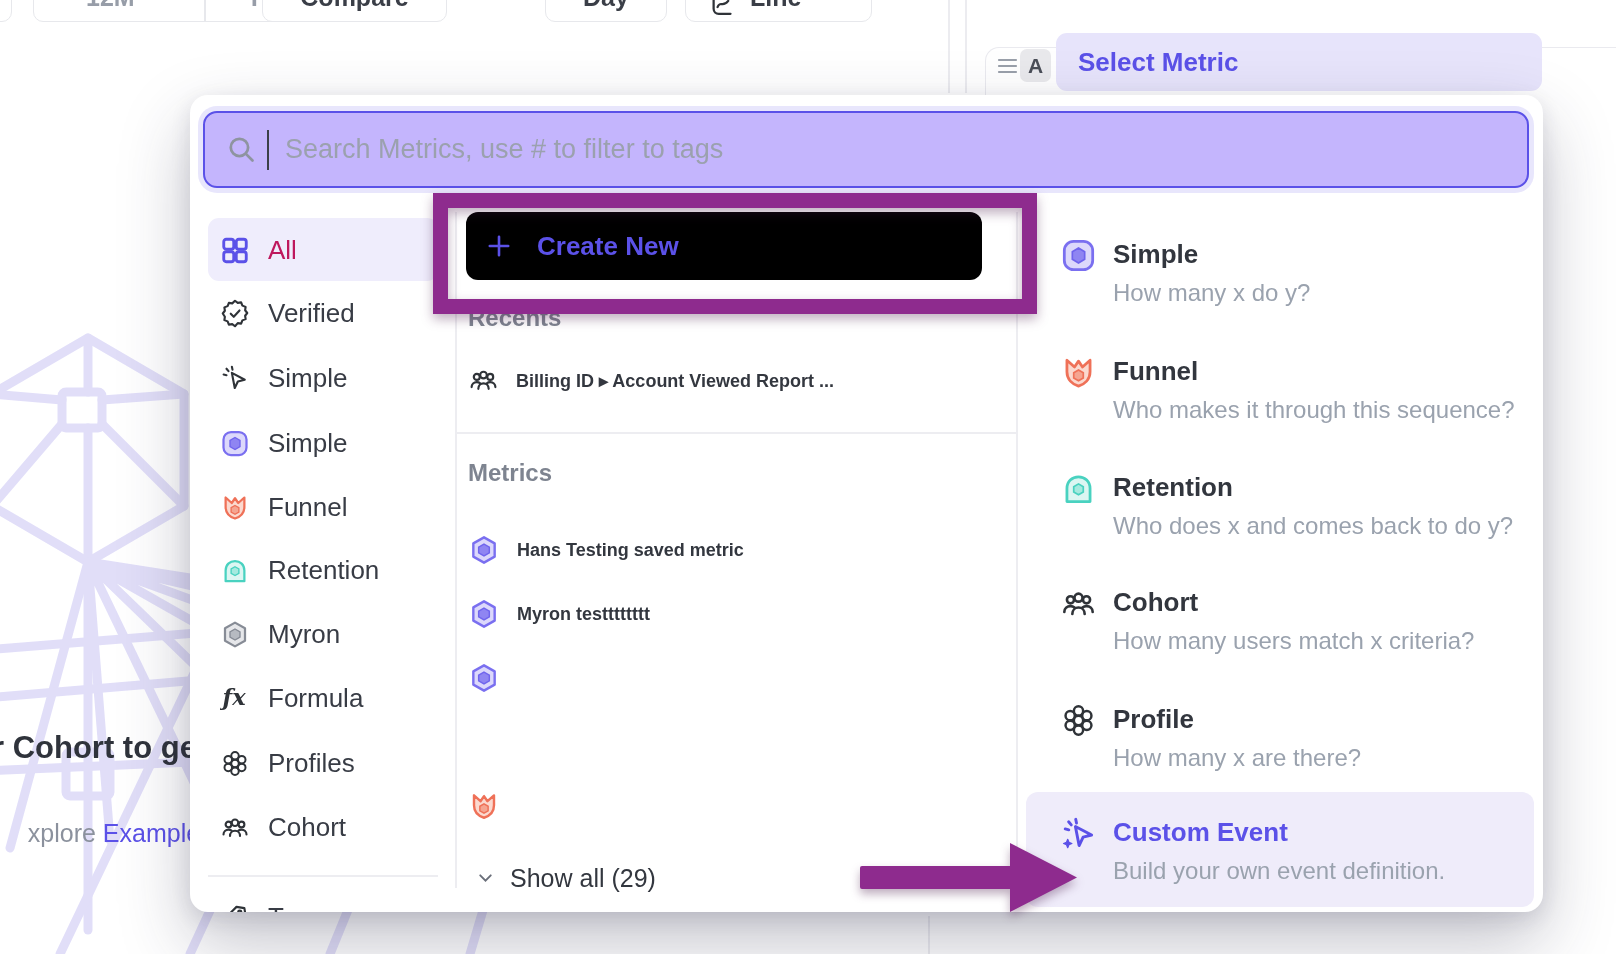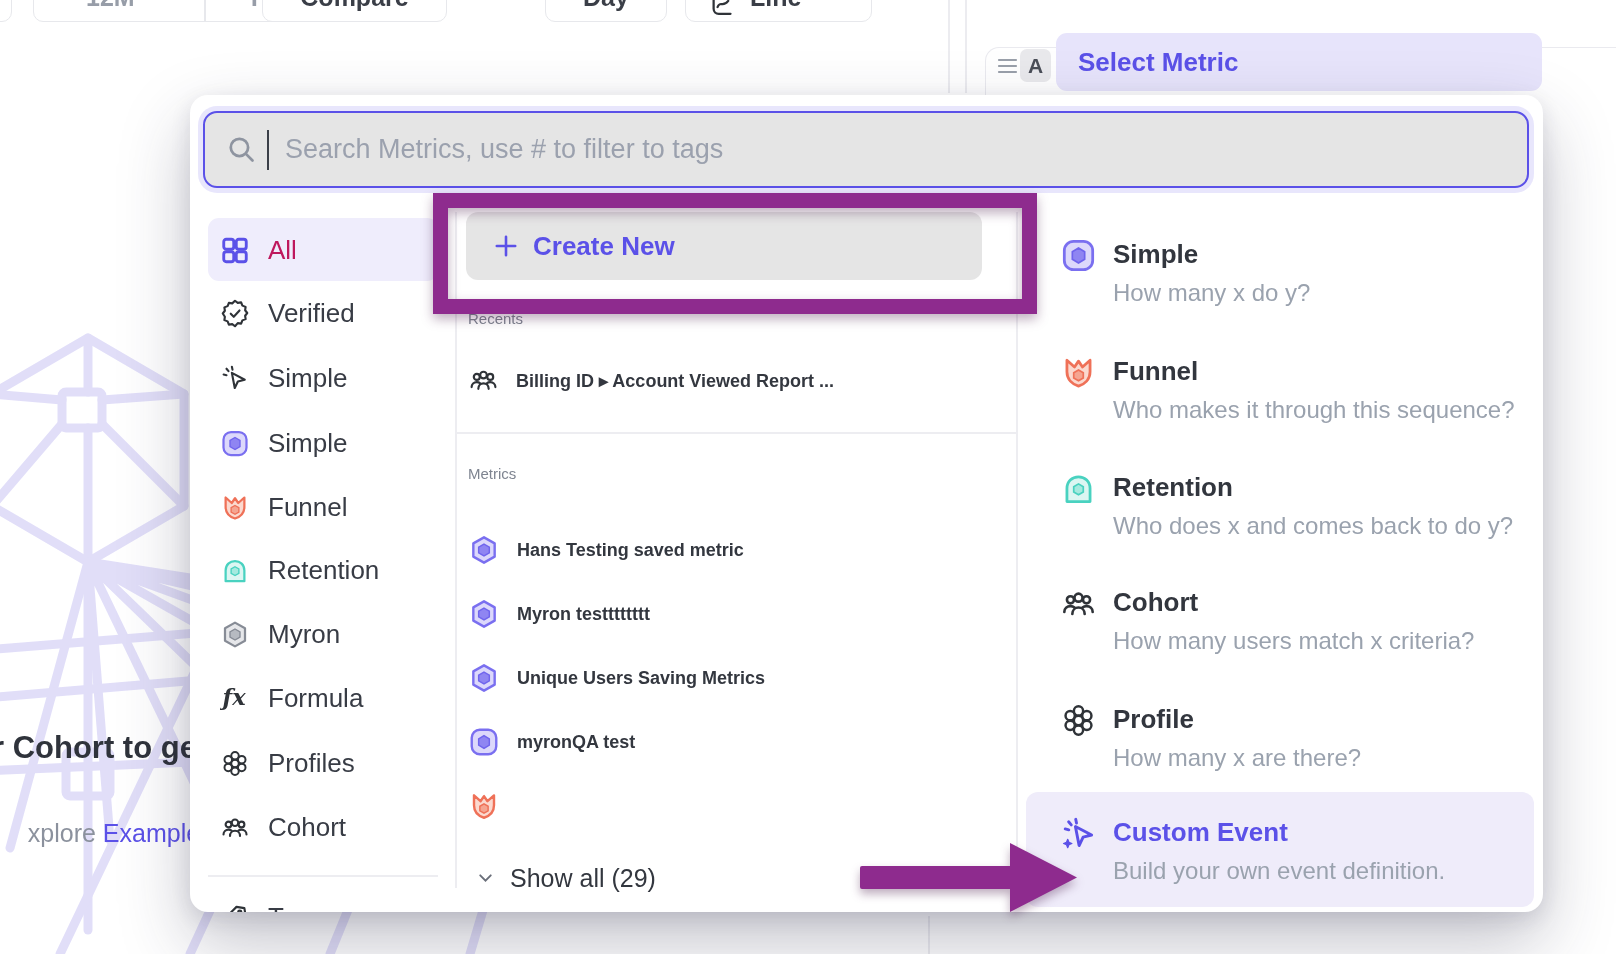--- a/index.html
+++ b/index.html
@@ -21,36 +21,36 @@
   .bg-card{position:absolute;background:#fff;border-left:1.5px solid #EAEAEF;border-top:1.5px solid #EAEAEF;
      border-top-left-radius:14px;}
   
   .bg-headline{position:absolute;font-size:31px;font-weight:700;color:#2F333B;white-space:pre;}
   .bg-explore{position:absolute;font-size:25px;color:#8B919D;white-space:pre;}
   .bg-explore .lnk{color:#5B51E8;font-weight:500;}
   
   .modal{position:absolute;left:190px;top:95px;width:1353px;height:817px;background:#fff;border-radius:18px;
      box-shadow:0 30px 70px rgba(40,40,70,.28),0 6px 20px rgba(40,40,70,.12);overflow:hidden;}
   .search-box{position:absolute;left:13px;top:16px;width:1326px;height:77px;box-sizing:border-box;
-     border:2px solid #5B51E8;border-radius:14px;background:#e5e5e5;font-family:"Liberation Sans",sans-serif;
+     border:2px solid #5B51E8;border-radius:14px;background:#c4b5fd;font-family:"Liberation Sans",sans-serif;
      font-size:27px;color:#32363E;padding:0 20px 0 80px;outline:none;
      box-shadow:0 0 0 5px rgba(91,81,232,0.14);}
   .search-box::placeholder{color:#9BA1AE;}
   .caret{position:absolute;left:77px;top:35px;width:2px;height:40px;background:#3B3F48;}
   .col-divider{position:absolute;top:117px;height:676px;width:1.5px;background:#EDEDF1;}
   
   .side-row{position:absolute;left:30px;display:flex;align-items:center;gap:18px;transform:translateY(-50%);}
   .side-lb{font-size:26px;font-weight:500;color:#383C45;}
   .side-pill{position:absolute;left:18px;top:123px;width:230px;height:63px;background:#EFEDFC;border-radius:11px;}
   .side-row.active .side-lb{color:#be185d;}
-  .hdr-lb{position:absolute;font-size:15px;font-weight:400;color:#7E8490;transform:translateY(-50%);}
+  .hdr-lb{position:absolute;font-size:24px;font-weight:700;color:#7E8490;transform:translateY(-50%);}
   .hline{position:absolute;height:1.5px;background:#EDEDF1;}
   
-  .create-btn{position:absolute;left:276px;top:117px;width:516px;height:68px;background:#e5e5e5;border-radius:12px;
-     display:flex;align-items:center;gap:14px;padding-left:27px;box-sizing:border-box;
+  .create-btn{position:absolute;left:276px;top:117px;width:516px;height:68px;background:#000000;border-radius:12px;
+     display:flex;align-items:center;gap:25px;padding-left:20px;box-sizing:border-box;
      font-size:26px;font-weight:600;color:#5B51E8;}
   .mid-row{position:absolute;left:278px;display:flex;align-items:center;gap:17px;transform:translateY(-50%);}
   .mid-lb{font-size:18px;font-weight:600;color:#33373F;white-space:nowrap;}
   .showall{position:absolute;left:285px;display:flex;align-items:center;gap:14px;transform:translateY(-50%);}
   .showall .mid-lb{font-weight:500;font-size:25px;}
   
   .type-row{position:absolute;left:870px;width:460px;}
   .type-ic{position:absolute;left:0;top:0;}
   .type-tt{position:absolute;left:53px;top:-16px;font-size:26px;font-weight:600;color:#32363E;white-space:nowrap;}
   .type-st{position:absolute;left:53px;top:24px;font-size:24px;color:#9AA2AE;white-space:nowrap;}
@@ -274,30 +274,22 @@
         <polygon points="12,7.6 16,9.9 16,14.1 12,16.4 8,14.1 8,9.9" fill="#8F85F2" stroke="#6F64ED" stroke-width="1.1"></polygon>
       </svg>
       <span class="mid-lb">Myron testttttttt</span>
     </div>
 
     <div class="mid-row" style="top:583px;">
       <svg width="32" height="32" viewBox="0 0 24 24">
         <polygon points="12,2.5 20,7 20,17 12,21.5 4,17 4,7" fill="#DCD8FB" stroke="#7A6FF0" stroke-width="1.8" stroke-linejoin="round"></polygon>
         <polygon points="12,7.6 16,9.9 16,14.1 12,16.4 8,14.1 8,9.9" fill="#8F85F2" stroke="#6F64ED" stroke-width="1.1"></polygon>
       </svg>
-      <span class="mid-lb">Unique Users Saving Metrics</span>
-    </div>
-
-    <div class="mid-row" style="top:647px;">
-      <svg width="32" height="32" viewBox="0 0 24 24">
-        <rect x="2.8" y="2.8" width="18.4" height="18.4" rx="6" fill="#DCD8FB" stroke="#7A6FF0" stroke-width="1.8"></rect>
-        <polygon points="12,7.2 16,9.6 16,14.4 12,16.8 8,14.4 8,9.6" fill="#8F85F2" stroke="#6F64ED" stroke-width="1.1"></polygon>
-      </svg>
-      <span class="mid-lb">myronQA test</span>
-    </div>
+    </div>
+
 
     <div class="mid-row" style="top:711px;">
       <svg width="32" height="32" viewBox="0 0 24 24">
         <path d="M4.5 4 L4.5 11.5 C4.5 16.5 8 19.6 12 20.8 C16 19.6 19.5 16.5 19.5 11.5 L19.5 4 L14.6 8.4 L12 4.6 L9.4 8.4 Z" fill="#FBD9CF" stroke="#EF7158" stroke-width="1.8" stroke-linejoin="round"></path>
         <polygon points="12,10.4 15.1,12.2 15.1,15.6 12,17.4 8.9,15.6 8.9,12.2" fill="#F5A591" stroke="#EF7158" stroke-width="1.1"></polygon>
       </svg>
     </div>
 
     <div class="showall" style="top:783px;">
       <svg width="21" height="21" viewBox="0 0 24 24" fill="none" stroke="#6A6F7A" stroke-width="2.2" stroke-linecap="round">

